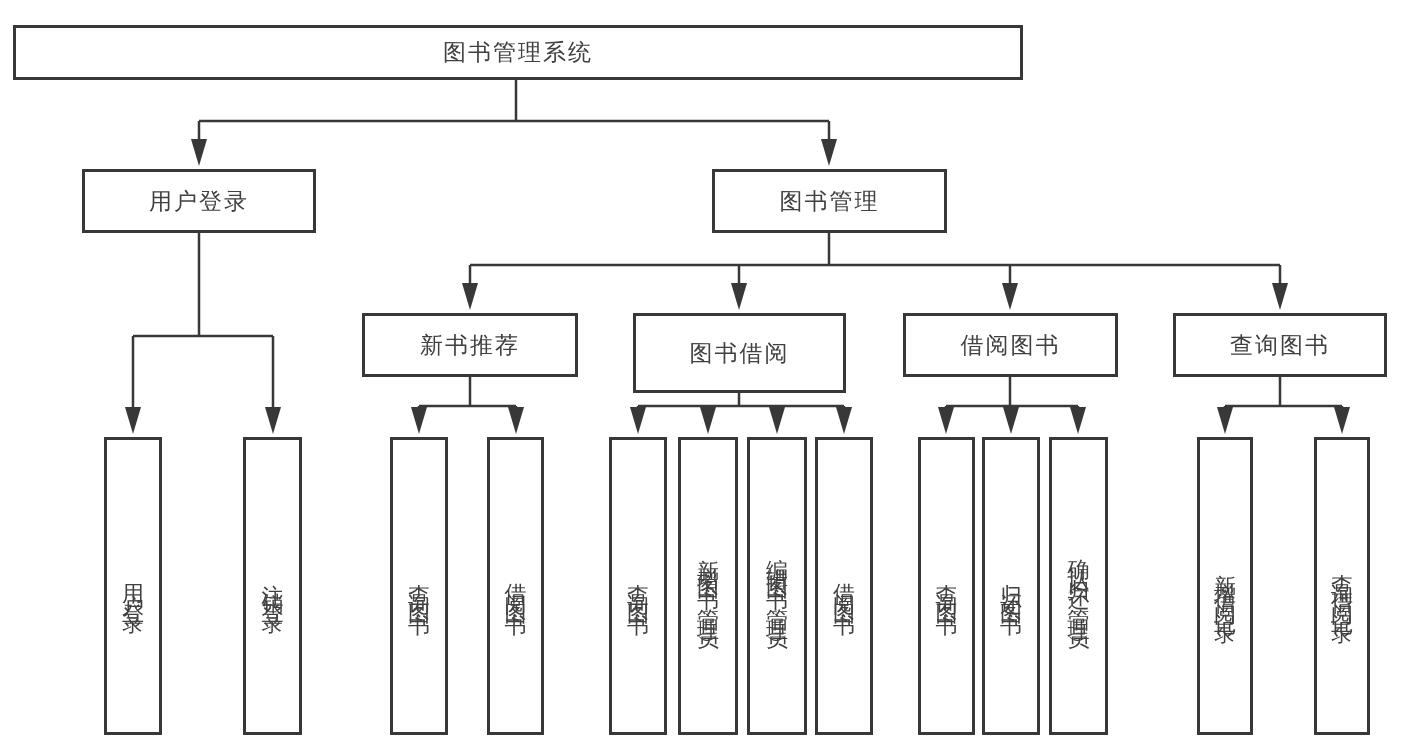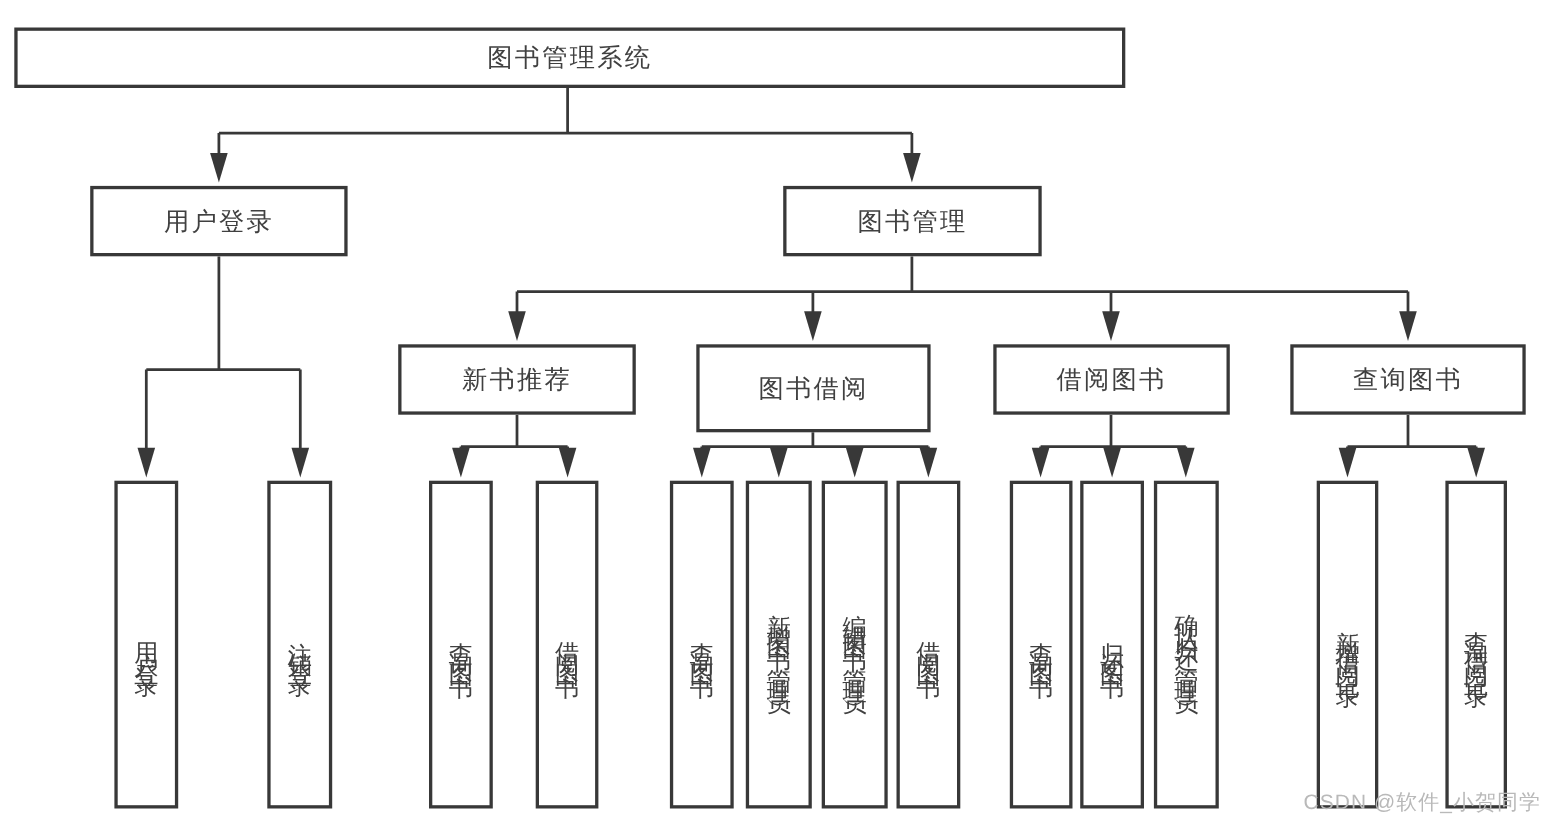--- a/index.html
+++ b/index.html
@@ -109,14 +109,13 @@
   <div class="node vnode" style="left:747px; top:437px; width:60px; height:298px;">编辑图书（管理员）</div>
   <div class="node vnode" style="left:815px; top:437px; width:58px; height:298px;">借阅图书</div>
 
   <div class="node vnode" style="left:918px; top:437px; width:57px; height:298px;">查询图书</div>
   <div class="node vnode" style="left:982px; top:437px; width:58px; height:298px;">归还图书</div>
   <div class="node vnode" style="left:1049px; top:437px; width:59px; height:298px;">确认归还（管理员）</div>
 
   <div class="node vnode" style="left:1197px; top:437px; width:56px; height:298px;">新增借阅记录</div>
   <div class="node vnode" style="left:1314px; top:437px; width:56px; height:298px;">查询借阅记录</div>
 
-  <div class="watermark">CSDN @软件_小贺同学</div>
 </div>
 
 </body></html>

